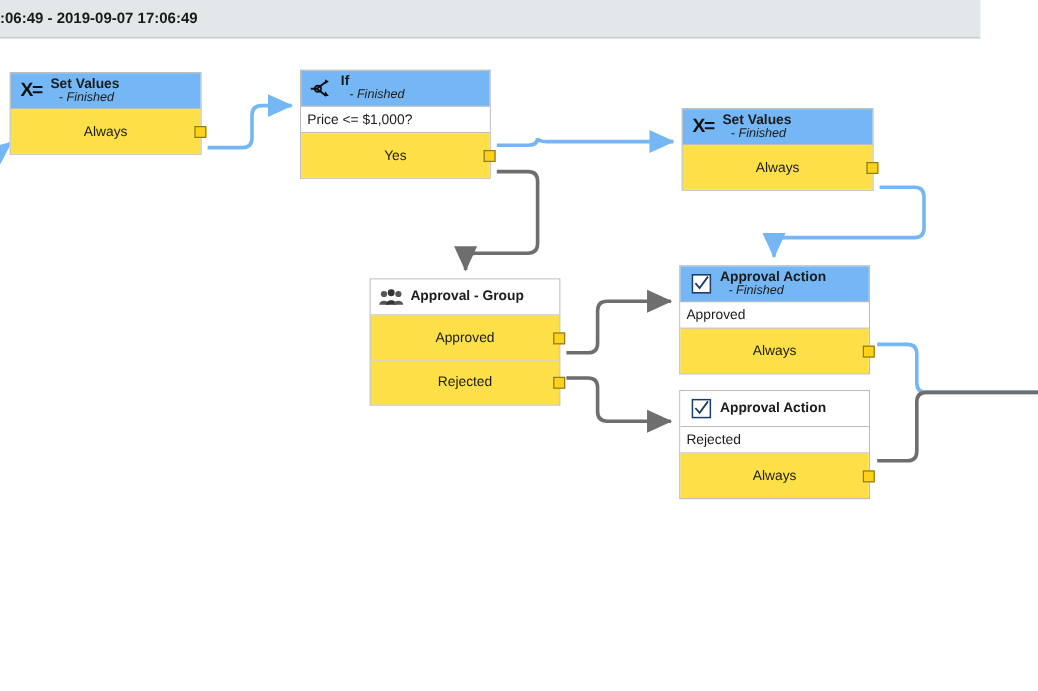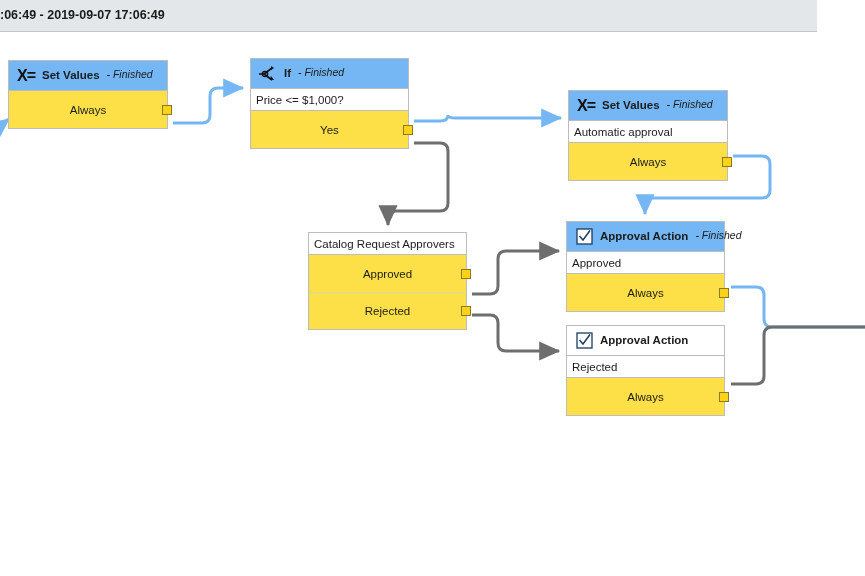--- a/index.html
+++ b/index.html
@@ -9,21 +9,21 @@
   #header-title{position:absolute;left:0;top:8px;font-size:12.5px;font-weight:bold;color:#1a1a1a;white-space:nowrap;letter-spacing:0px;}
 
   #canvas{position:absolute;left:0;top:33px;width:865px;height:543px;background:#ffffff;overflow:hidden;}
   #edges{position:absolute;left:0;top:0;width:865px;height:543px;}
 
   .node{position:absolute;box-sizing:border-box;border:1px solid #bdbdbd;background:#ffffff;}
   .n-head{display:flex;align-items:center;box-sizing:border-box;height:30px;padding:0 6px;border-bottom:1px solid #bdbdbd;}
   .n-head.active{background:#74b7f4;}
   .n-head.idle{background:#ffffff;}
   .n-ico{width:22px;height:20px;flex:0 0 22px;display:flex;align-items:center;justify-content:center;margin-right:5px;}
-  .n-titlewrap{display:flex;flex-direction:row;justify-content:center;line-height:1.08;}
+  .n-titlewrap{display:flex;flex-direction:column;justify-content:center;line-height:1.08;}
   .n-title{font-size:11.5px;font-weight:bold;color:#1b1b1b;white-space:nowrap;}
   .n-sub{font-size:10.5px;font-style:italic;color:#1b1b1b;white-space:nowrap;padding-left:7px;}
   .n-body{box-sizing:border-box;height:22px;display:flex;align-items:center;padding:0 5px;background:#ffffff;font-size:11.5px;color:#1b1b1b;white-space:nowrap;border-bottom:1px solid #bdbdbd;}
   .n-port{position:relative;box-sizing:border-box;height:37px;background:#fde047;display:flex;align-items:center;justify-content:center;font-size:11.5px;color:#1b1b1b;}
   .n-port + .n-port{border-top:1px solid #d9d7b4;}
   .pdot{position:absolute;right:-5px;top:50%;margin-top:-5px;width:10px;height:10px;background:#ffd21a;border:1px solid #8a7a23;box-sizing:border-box;}
   .xeq{font-size:16px;font-weight:bold;color:#111;letter-spacing:-1px;line-height:1;}
 
   #node-set-values-1{left:8px;top:27px;width:160px;}
   #node-if{left:250px;top:25px;width:159px;}
@@ -113,29 +113,42 @@
   <div class="node" id="node-set-values-2">
     <div class="n-head active">
       <span class="n-ico">
           <span class="xeq">X=</span>
         </span>
       <span class="n-titlewrap">
         <span class="n-title">Set Values</span>
         <span class="n-sub">- Finished</span>
       </span>
     </div>
-    <div class="n-body">Automatic approval</div>
     <div class="n-port">
       <span>Always</span>
       <span class="pdot"></span>
     </div>
   </div>
 
   <div class="node" id="node-approval-group">
-    <div class="n-body">Catalog Request Approvers</div>
+    <div class="n-head idle">
+      <span class="n-ico">
+        <svg width="22" height="16" viewBox="0 0 22 16">
+          <circle cx="5" cy="5" r="2.6" fill="#555"></circle>
+          <path d="M1,14 C1,9.6 9,9.6 9,14 z" fill="#555"></path>
+          <circle cx="11" cy="4" r="2.9" fill="#333"></circle>
+          <path d="M6.6,14 C6.6,9 15.4,9 15.4,14 z" fill="#333"></path>
+          <circle cx="17" cy="5" r="2.6" fill="#555"></circle>
+          <path d="M13,14 C13,9.6 21,9.6 21,14 z" fill="#555"></path>
+        </svg>
+      </span>
+      <span class="n-titlewrap">
+        <span class="n-title">Approval - Group</span>
+      </span>
+    </div>
     <div class="n-port">
       <span>Approved</span>
       <span class="pdot"></span>
     </div>
     <div class="n-port">
       <span>Rejected</span>
       <span class="pdot"></span>
     </div>
   </div>
 

